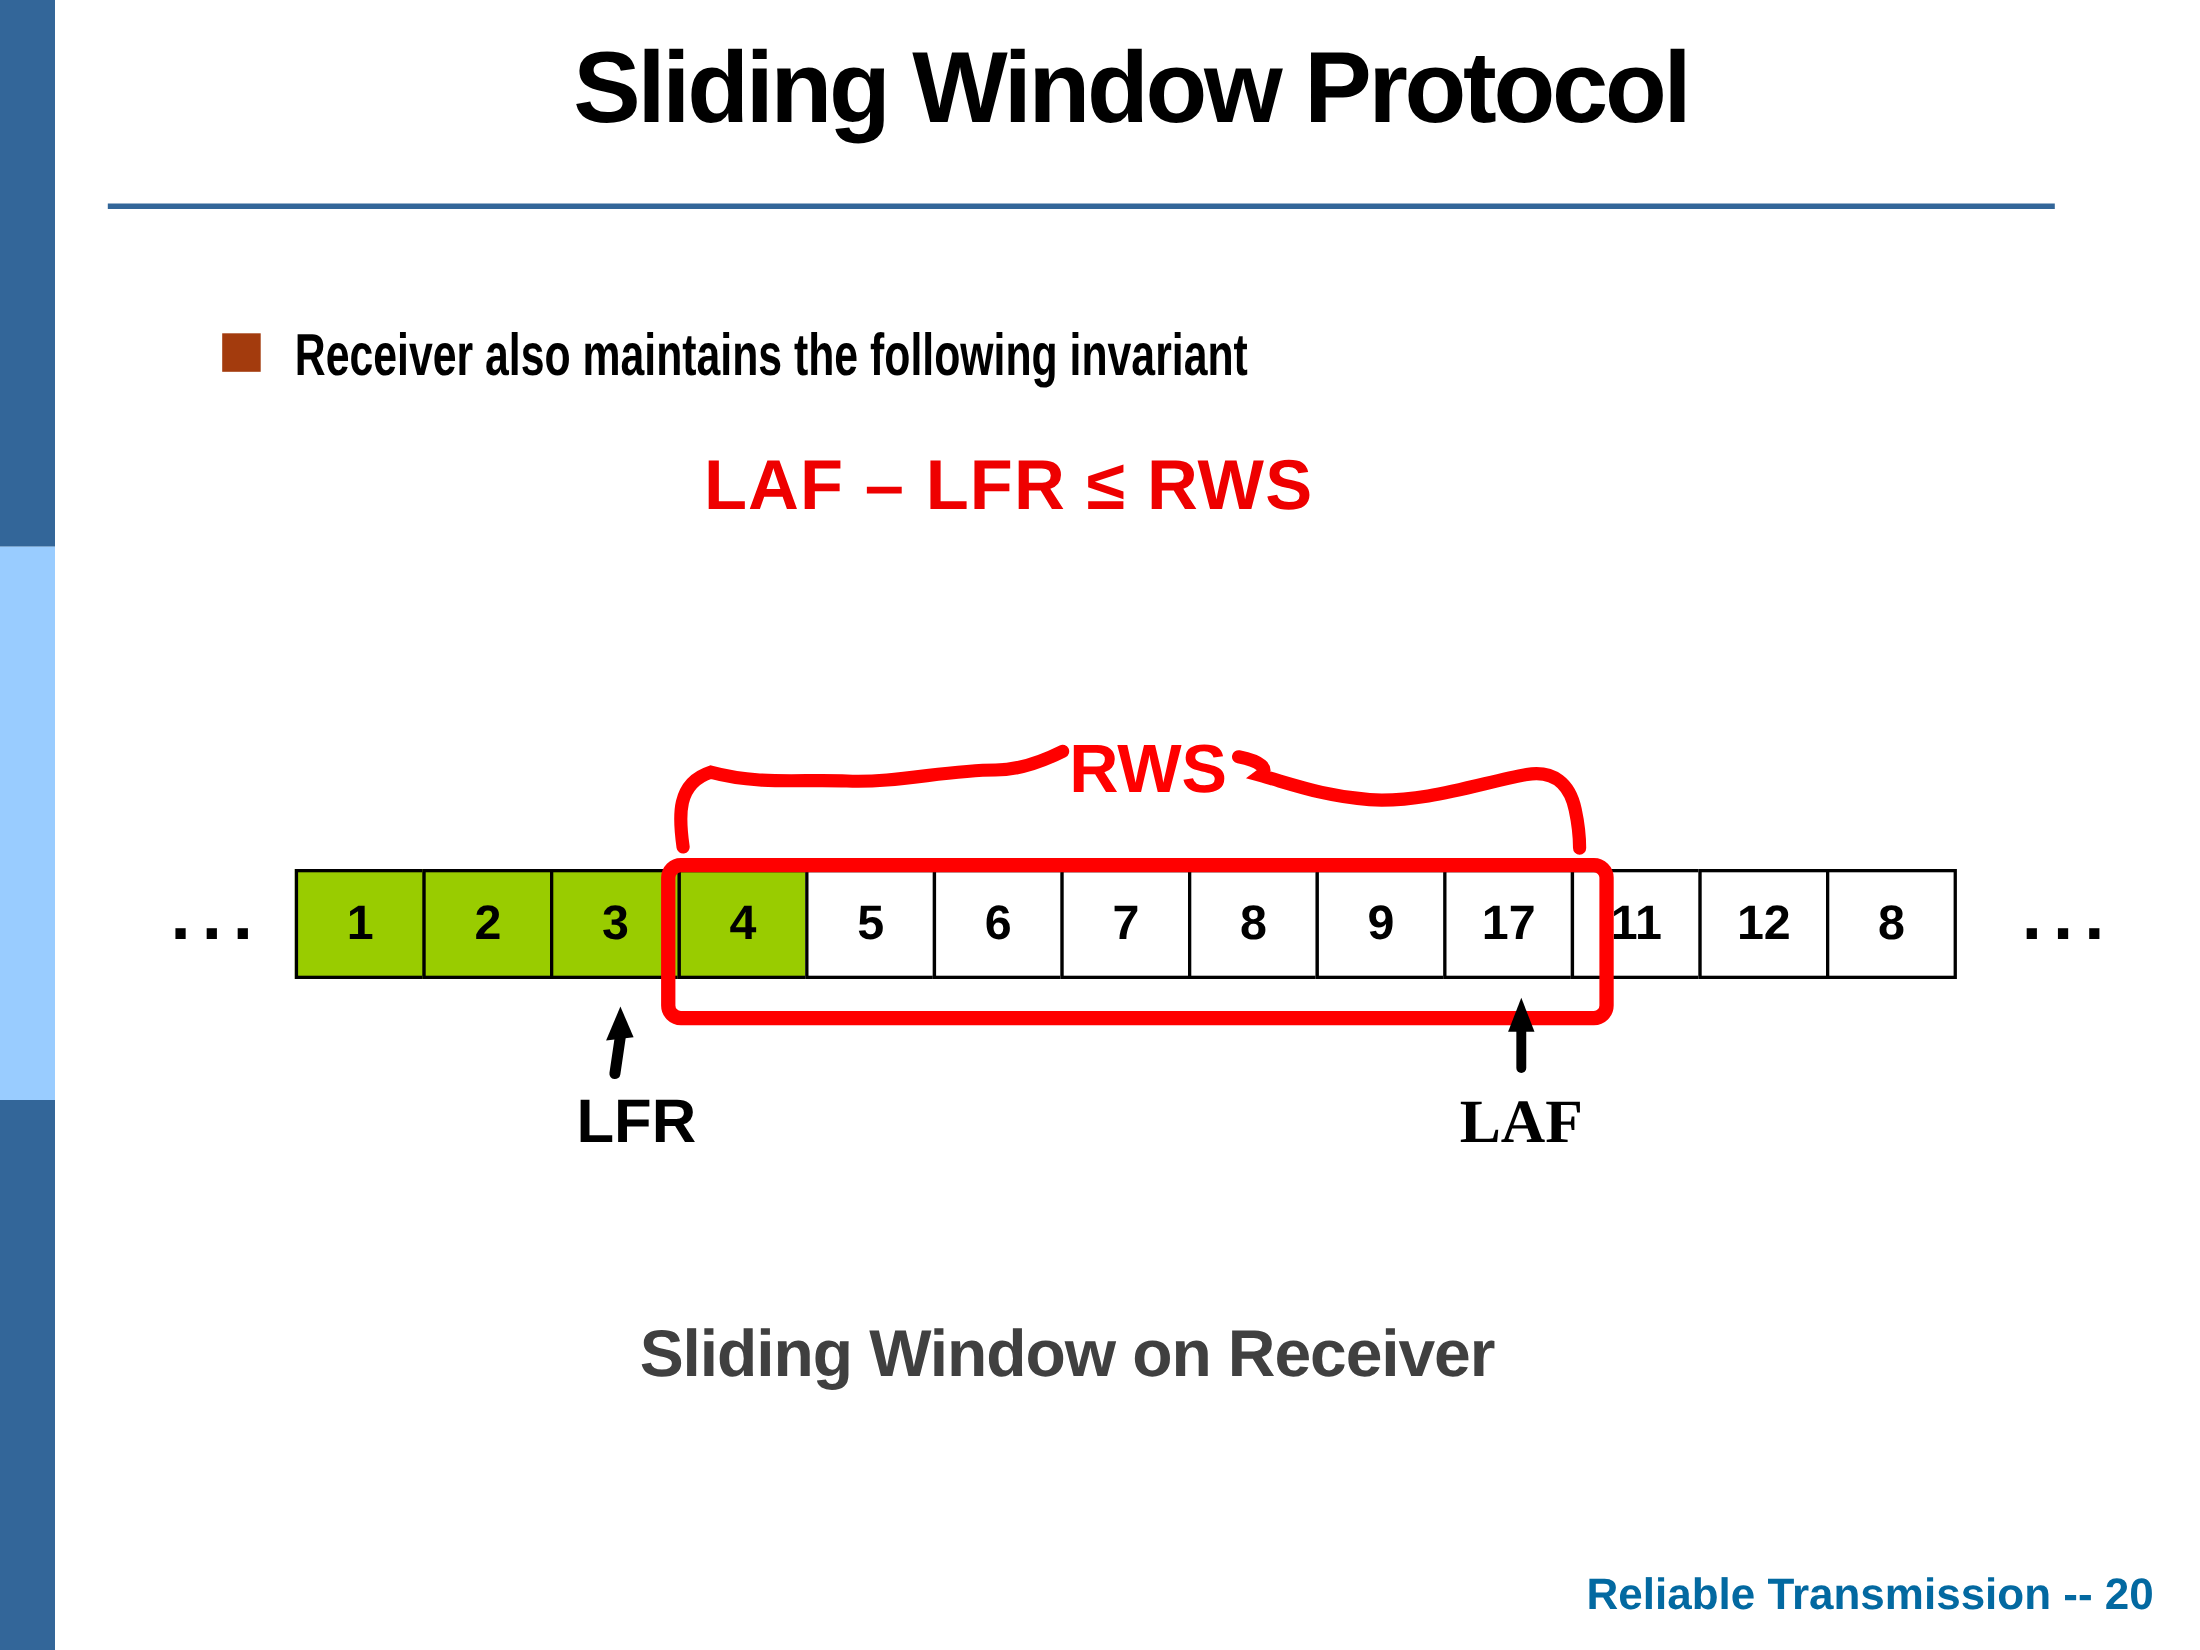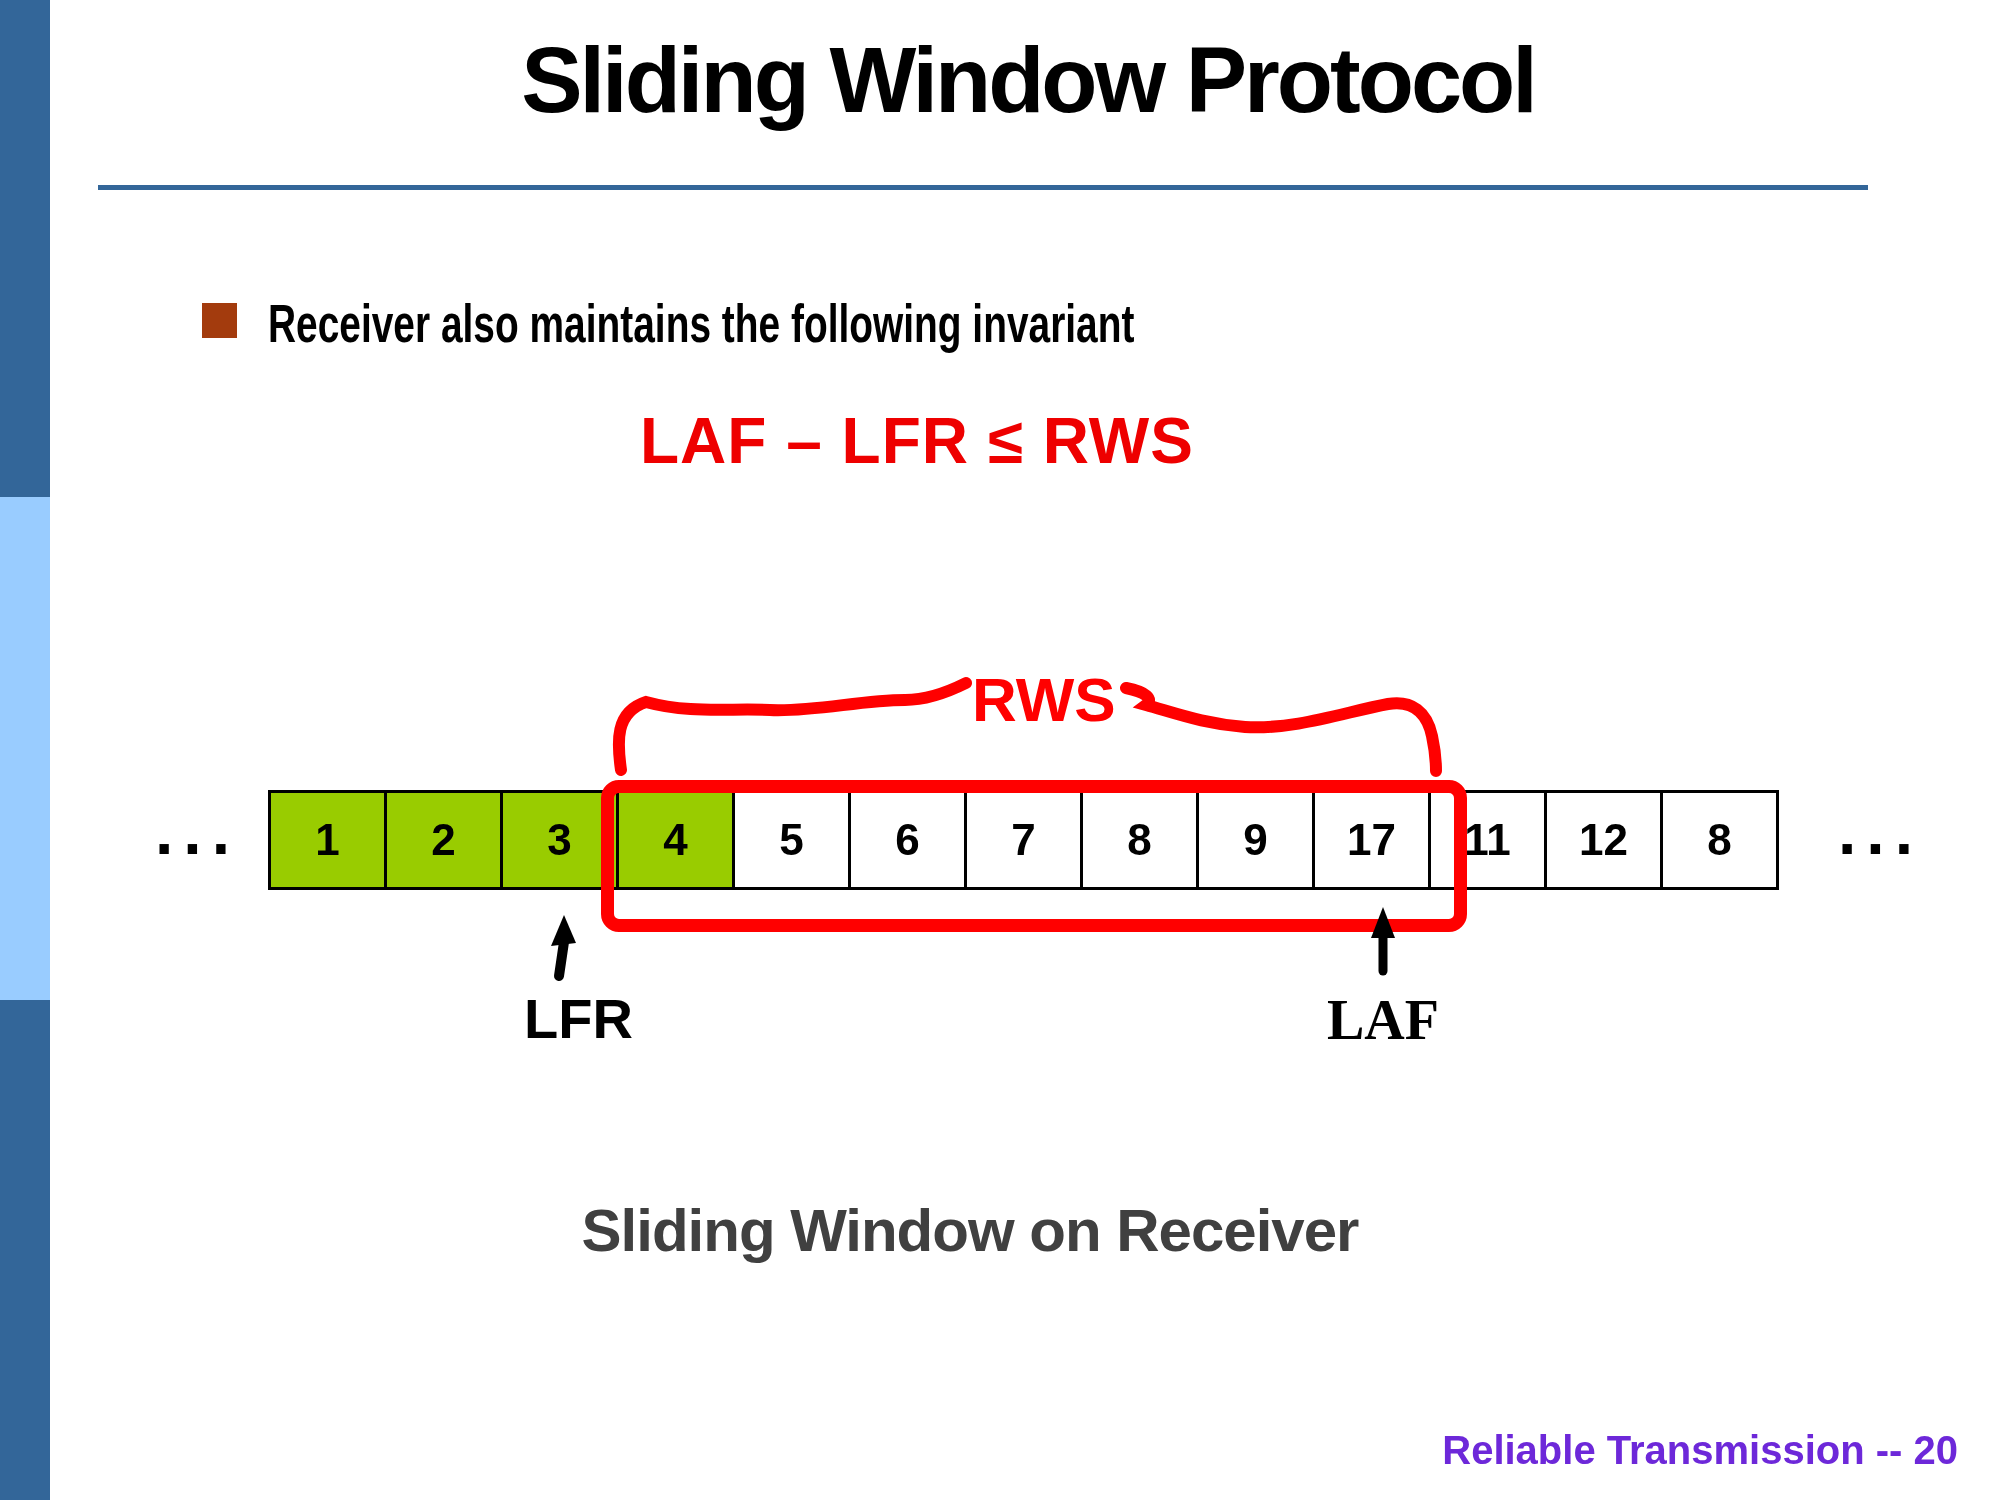--- a/index.html
+++ b/index.html
@@ -48,21 +48,21 @@
   .ellipsis.right{left:1838px;top:793px;}
 
   .rws-label{position:absolute;left:972px;top:664px;font-size:62px;font-weight:bold;color:#FF0000;white-space:nowrap;}
   .lfr-label{position:absolute;left:503px;top:986px;font-size:56px;font-weight:bold;color:#000;margin-left:21px;}
   .laf-label{position:absolute;left:1327px;top:988px;font-size:56px;font-weight:bold;color:#000;font-family:Liberation Serif, serif;}
 
   .caption{
     position:absolute;left:370px;width:1200px;top:1196px;text-align:center;
     font-size:60px;font-weight:bold;color:#404040;letter-spacing:-1px;white-space:nowrap;
   }
-  .footer{position:absolute;right:42px;top:1428px;font-size:40px;font-weight:bold;color:#6d28d9;white-space:nowrap;}
+  .footer{position:absolute;right:42px;top:1428px;font-size:40px;font-weight:bold;color:#0369a1;white-space:nowrap;}
 
   svg.overlay{position:absolute;left:0;top:0;width:2000px;height:1500px;pointer-events:none;}
 </style>
 </head>
 <body>
 
 <div id="slide">
 
   <div class="band top"></div>
   <div class="band mid"></div>

